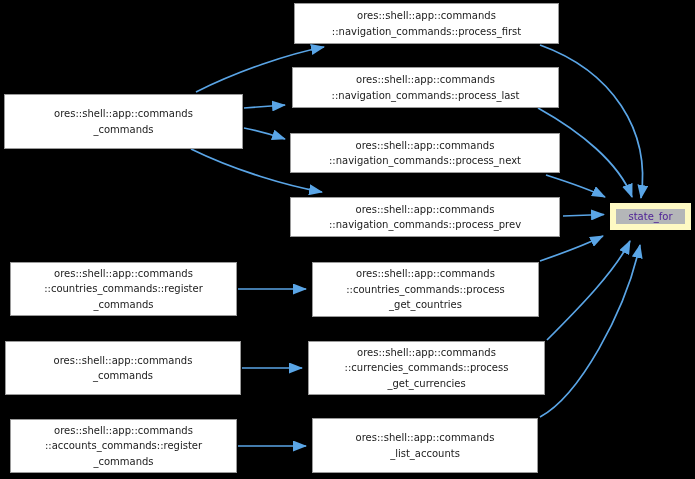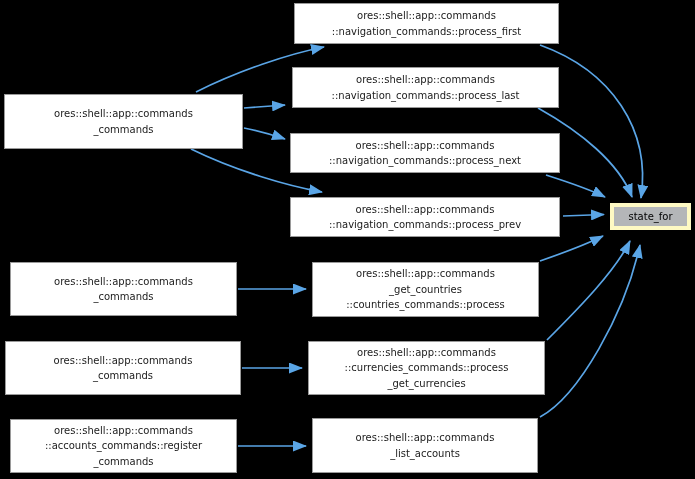--- a/index.html
+++ b/index.html
@@ -34,22 +34,22 @@
     flex-direction: column;
     justify-content: center;
     align-items: center;
     text-align: center;
     white-space: nowrap;
     cursor: pointer;
   }
   .node span { display: block; }
   .node.focus {
     background: #b4b6b8;
-    border: 4px solid #fef9c3;
-    color: #000000;
+    border: 6px solid #fef9c3;
+    color: #4c1d95;
     cursor: default;
   }
 </style>
 </head>
 <body>
 
 <div class="canvas">
 
   <svg class="edge-layer" width="695" height="479" viewBox="0 0 695 479" fill="none" xmlns="http://www.w3.org/2000/svg">
     <defs>
@@ -95,27 +95,28 @@
     <span>::navigation_commands::process_prev</span>
   </div>
 
   <div class="node" style="left:4px;top:94px;width:239px;height:55px">
     <span>ores::shell::app::commands</span>
     <span>_commands</span>
   </div>
 
   <div class="node" style="left:10px;top:262px;width:227px;height:54px">
     <span>ores::shell::app::commands</span>
+    <span>::countries_commands::register</span>
     <span>_commands</span>
   </div>
 
   <div class="node" style="left:312px;top:262px;width:227px;height:55px">
     <span>ores::shell::app::commands</span>
+    <span>::countries_commands::process</span>
     <span>_get_countries</span>
-    <span>::countries_commands::process</span>
   </div>
 
   <div class="node" style="left:5px;top:341px;width:236px;height:54px">
     <span>ores::shell::app::commands</span>
     <span>_commands</span>
   </div>
 
   <div class="node" style="left:308px;top:341px;width:237px;height:54px">
     <span>ores::shell::app::commands</span>
     <span>::currencies_commands::process</span>

